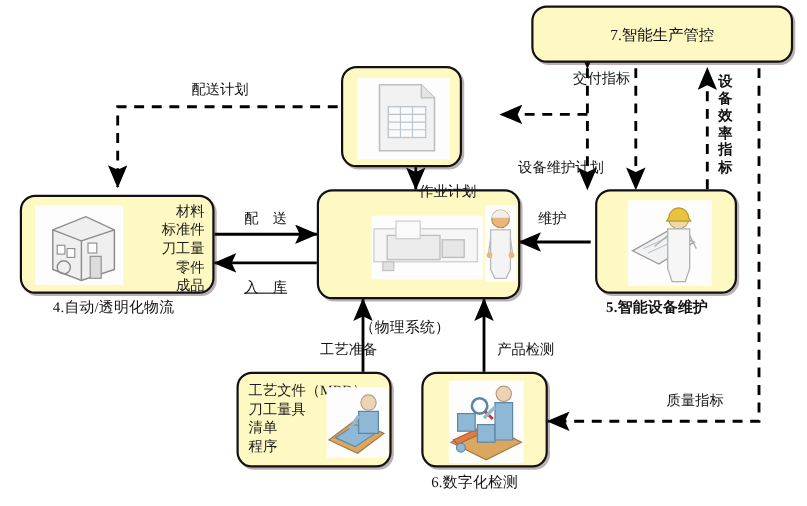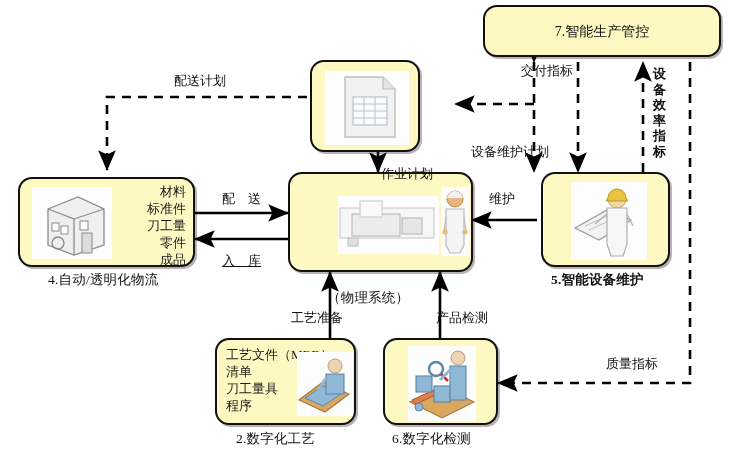--- a/index.html
+++ b/index.html
@@ -130,35 +130,34 @@
         <path d="M36,26 h20 v36 l-4,12 h-12 l-4,-12Z" fill="#f6f6f6" stroke="#b0b0b0" stroke-width="1.2"></path>
         <path d="M36,32 l-12,10 M56,32 l6,12" fill="none" stroke="#b0b0b0" stroke-width="1.2"></path>
       </svg>
     </div>
   </div>
   <div class="nodecap" style="left:551px;top:271px;font-weight:bold;">5.智能设备维护</div>
 
   <div class="node" style="left:215px;top:338px;width:141px;height:87px;">
     <div class="boxtext" style="left:9px;top:6px;">
       <div>工艺文件（MBD）</div>
+      <div>刀工量具</div>
       <div>清单</div>
-      <div>刀工量具</div>
       <div>程序</div>
     </div>
     <div class="inner-img" style="left:80px;top:12px;width:56px;height:64px;">
       <svg viewBox="0 0 56 64" width="56" height="64">
         <path d="M2,48 L26,30 L52,42 L28,60 Z" fill="#d9a760" stroke="#a3763c" stroke-width="1.1"></path>
         <path d="M8,46 L26,34 L44,42 L26,54 Z" fill="#8fb7d6" stroke="#5d86a6" stroke-width="1"></path>
         <circle cx="38" cy="14" r="7" fill="#ecd3b4" stroke="#b99a7a" stroke-width="1"></circle>
         <path d="M29,22 h18 v20 h-18 Z" fill="#8fb7d6" stroke="#5d86a6" stroke-width="1.1"></path>
         <path d="M29,26 l-8,12" fill="none" stroke="#8fb7d6" stroke-width="3"></path>
       </svg>
     </div>
   </div>
-  <div class="nodecap" style="left:236px;top:430px;">2.数字化工艺</div>
 
   <div class="node" style="left:383px;top:338px;width:115px;height:87px;">
     <div class="inner-img" style="left:23px;top:6px;width:68px;height:75px;">
       <svg viewBox="0 0 68 75" width="68" height="75">
         <path d="M2,56 L34,40 L66,56 L34,72 Z" fill="#d9a760" stroke="#a3763c" stroke-width="1.1"></path>
         <path d="M4,54 L30,42 L34,46 L8,58 Z" fill="#e07b4a" stroke="#b05a30" stroke-width="1"></path>
         <rect x="8" y="30" width="16" height="16" fill="#8fb7d6" stroke="#5d86a6" stroke-width="1.1"></rect>
         <rect x="26" y="40" width="16" height="16" fill="#8fb7d6" stroke="#5d86a6" stroke-width="1.1"></rect>
         <circle cx="11" cy="61" r="4" fill="#8fb7d6" stroke="#5d86a6" stroke-width="1"></circle>
         <circle cx="28" cy="23" r="7" fill="none" stroke="#5d86a6" stroke-width="2.4"></circle>
@@ -174,15 +173,15 @@
   <div class="elabel" style="left:174px;top:72px;">配送计划</div>
   <div class="elabel" style="left:471px;top:112px;margin-top:31px;">设备维护计划</div>
   <div class="elabel" style="left:521px;top:62px;">交付指标</div>
   <div class="vlabel" style="left:652px;top:66px;font-weight:bold;">设备效率指标</div>
   <div class="elabel" style="left:606px;top:355px;">质量指标</div>
   <div class="elabel" style="left:381px;top:165px;">作业计划</div>
   <div class="elabel" style="left:222px;top:190px;">配　送</div>
   <div class="elabel" style="left:222px;top:252px;text-decoration:underline;">入　库</div>
   <div class="elabel" style="left:489px;top:190px;">维护</div>
   <div class="elabel" style="left:248px;top:309px;margin-left:43px;">工艺准备</div>
-  <div class="elabel" style="left:436px;top:309px;font-family:Liberation Serif, serif;">产品检测</div>
+  <div class="elabel" style="left:452px;top:309px;font-family:Liberation Serif, serif;">产品检测</div>
 
 </div>
 
 </body></html>

